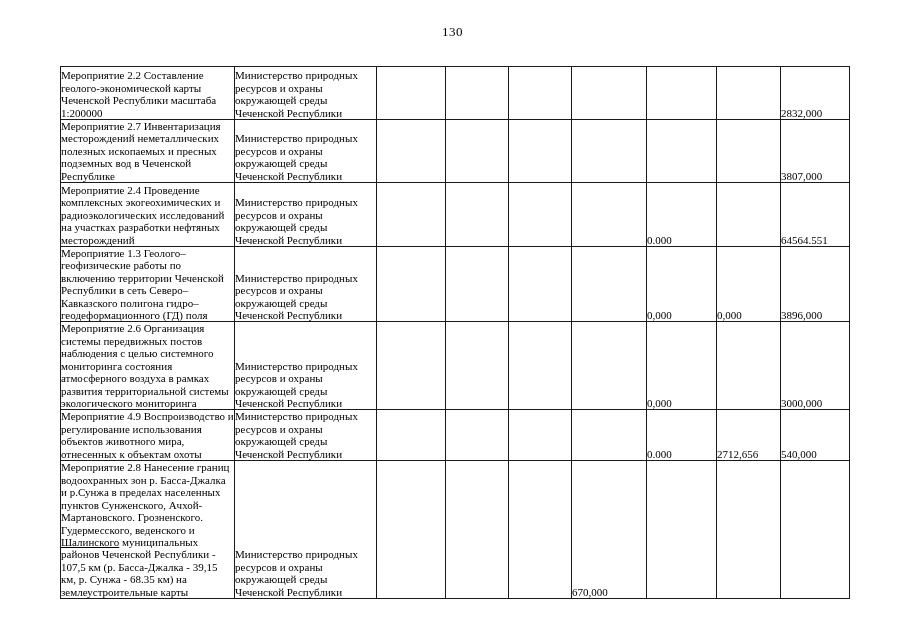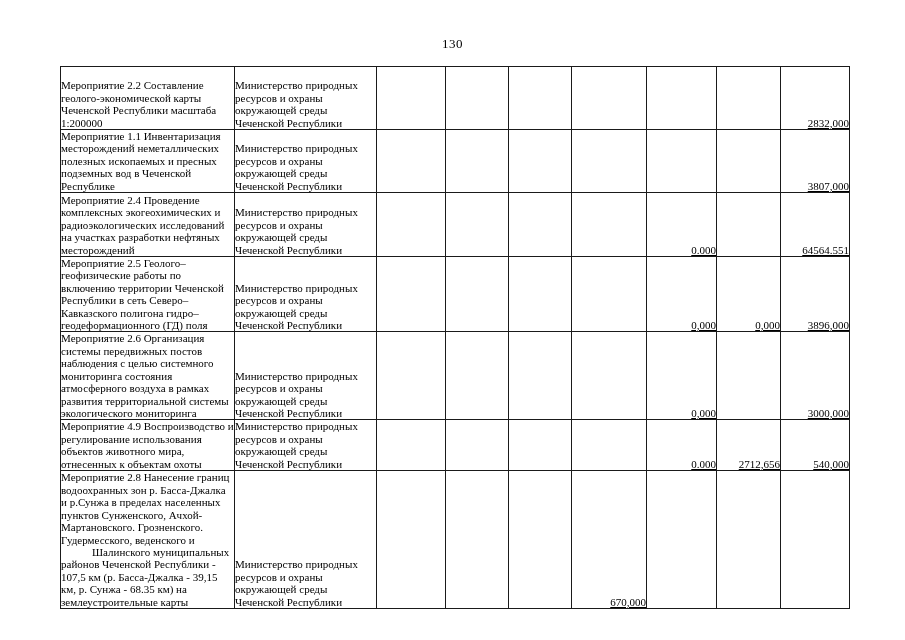--- a/index.html
+++ b/index.html
@@ -2,69 +2,69 @@
 <html><head>
 <meta charset="utf-8">
 <style>
   html,body{margin:0;padding:0;}
   body{
     width:905px;height:640px;background:#ffffff;position:relative;
     font-family:"Liberation Serif", "DejaVu Serif", serif;color:#000;
     overflow:hidden;
   }
   .page-number{
-    position:absolute;top:36px;left:0;width:905px;text-align:center;
+    position:absolute;top:24px;left:0;width:905px;text-align:center;
     font-size:13px;letter-spacing:0.5px;
   }
   table.grid{
     position:absolute;left:60px;top:66px;
     border-collapse:collapse;table-layout:fixed;
     font-size:11px;line-height:12.4px;
   }
   table.grid td{
     border:1px solid #1a1a1a;
     padding:0;overflow:hidden;
     vertical-align:bottom;
   }
   td.desc{vertical-align:top;text-align:left;padding:0 2px 1px 2px;}
   td.agency{vertical-align:bottom;padding:0 2px 2px 2px;}
-  td.num{text-align:right;vertical-align:bottom;padding:0 1px 2px 1px;white-space:nowrap;text-decoration:underline;}
-  .u{margin-left:31px;}
+  td.num{text-align:left;vertical-align:bottom;padding:0 1px 2px 1px;white-space:nowrap;}
+  .u{text-decoration:underline;}
 </style>
 </head>
 <body>
 
 <div class="page-number">130</div>
 
 <table class="grid">
   <colgroup>
     <col style="width:174px">
     <col style="width:142px">
     <col style="width:69px">
     <col style="width:63px">
     <col style="width:63px">
     <col style="width:75px">
     <col style="width:70px">
     <col style="width:64px">
     <col style="width:69px">
   </colgroup>
   <tbody>
-      <tr style="height: 63px;">
+      <tr style="height: 53px;">
         <td class="desc"><span>Мероприятие 2.2 Составление геолого-экономической карты Чеченской Республики масштаба 1:200000</span></td>
         <td class="agency">Министерство природных ресурсов и охраны окружающей среды Чеченской Республики</td>
         <td class="num"></td>
         <td class="num"></td>
         <td class="num"></td>
         <td class="num"></td>
         <td class="num"></td>
         <td class="num"></td>
         <td class="num">2832,000</td>
       </tr>
       <tr style="height: 62px;">
-        <td class="desc"><span>Мероприятие 1.1 Инвентаризация месторождений неметаллических полезных ископаемых и пресных подземных вод в Чеченской Республике</span></td>
+        <td class="desc"><span>Мероприятие 2.7 Инвентаризация месторождений неметаллических полезных ископаемых и пресных подземных вод в Чеченской Республике</span></td>
         <td class="agency">Министерство природных ресурсов и охраны окружающей среды Чеченской Республики</td>
         <td class="num"></td>
         <td class="num"></td>
         <td class="num"></td>
         <td class="num"></td>
         <td class="num"></td>
         <td class="num"></td>
         <td class="num">3807,000</td>
       </tr>
       <tr style="height: 64px;">
@@ -72,21 +72,21 @@
         <td class="agency">Министерство природных ресурсов и охраны окружающей среды Чеченской Республики</td>
         <td class="num"></td>
         <td class="num"></td>
         <td class="num"></td>
         <td class="num"></td>
         <td class="num">0.000</td>
         <td class="num"></td>
         <td class="num">64564.551</td>
       </tr>
       <tr style="height: 73px;">
-        <td class="desc"><span>Мероприятие 2.5 Геолого–геофизические работы по включению территории Чеченской Республики в сеть Северо–Кавказского полигона гидро–геодеформационного (ГД) поля</span></td>
+        <td class="desc"><span>Мероприятие 1.3 Геолого–геофизические работы по включению территории Чеченской Республики в сеть Северо–Кавказского полигона гидро–геодеформационного (ГД) поля</span></td>
         <td class="agency">Министерство природных ресурсов и охраны окружающей среды Чеченской Республики</td>
         <td class="num"></td>
         <td class="num"></td>
         <td class="num"></td>
         <td class="num"></td>
         <td class="num">0,000</td>
         <td class="num">0,000</td>
         <td class="num">3896,000</td>
       </tr>
       <tr style="height: 87px; margin-left: 24px;">

